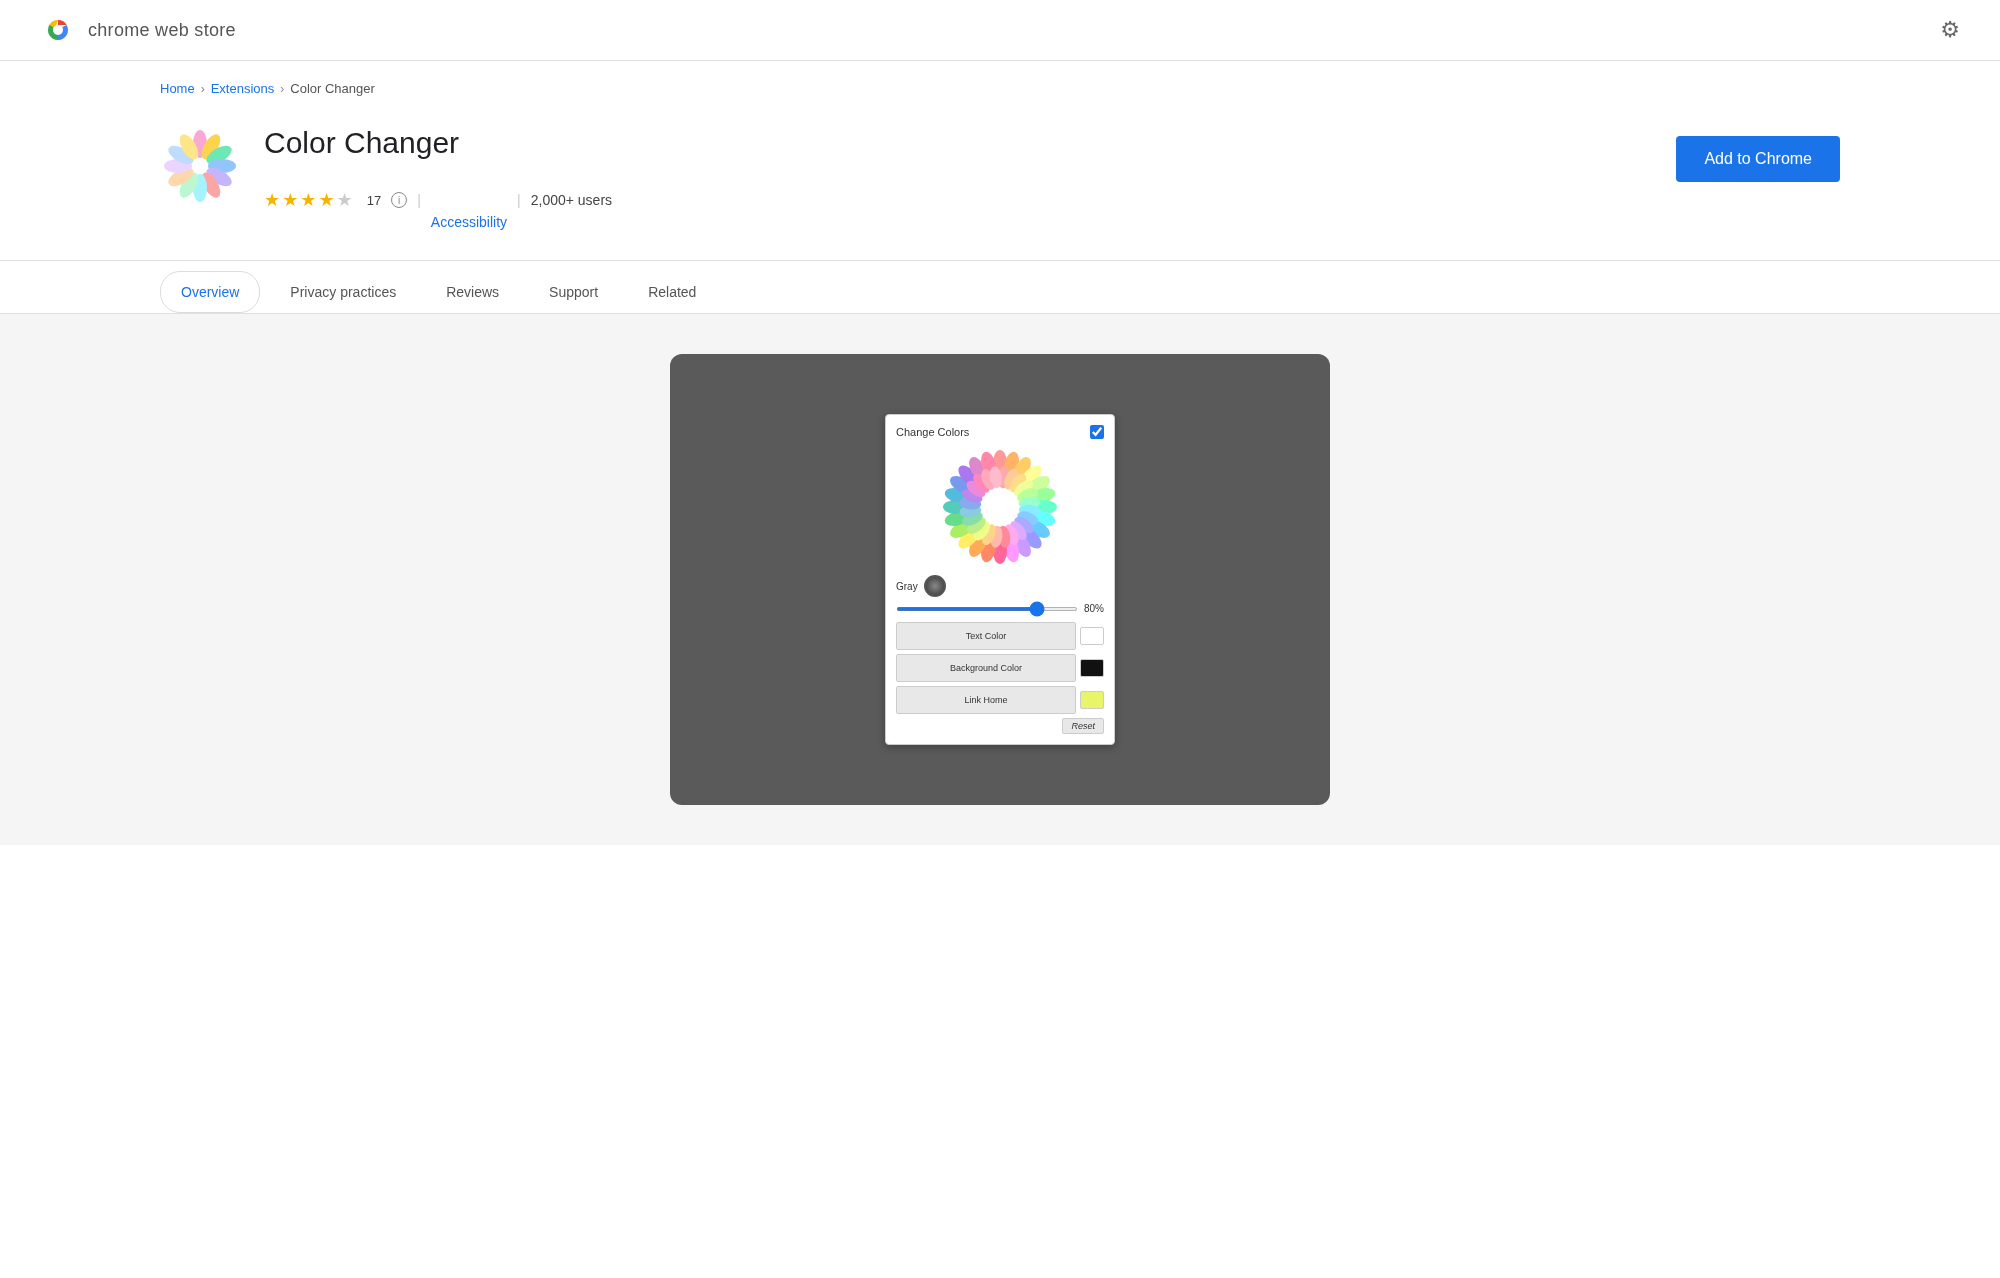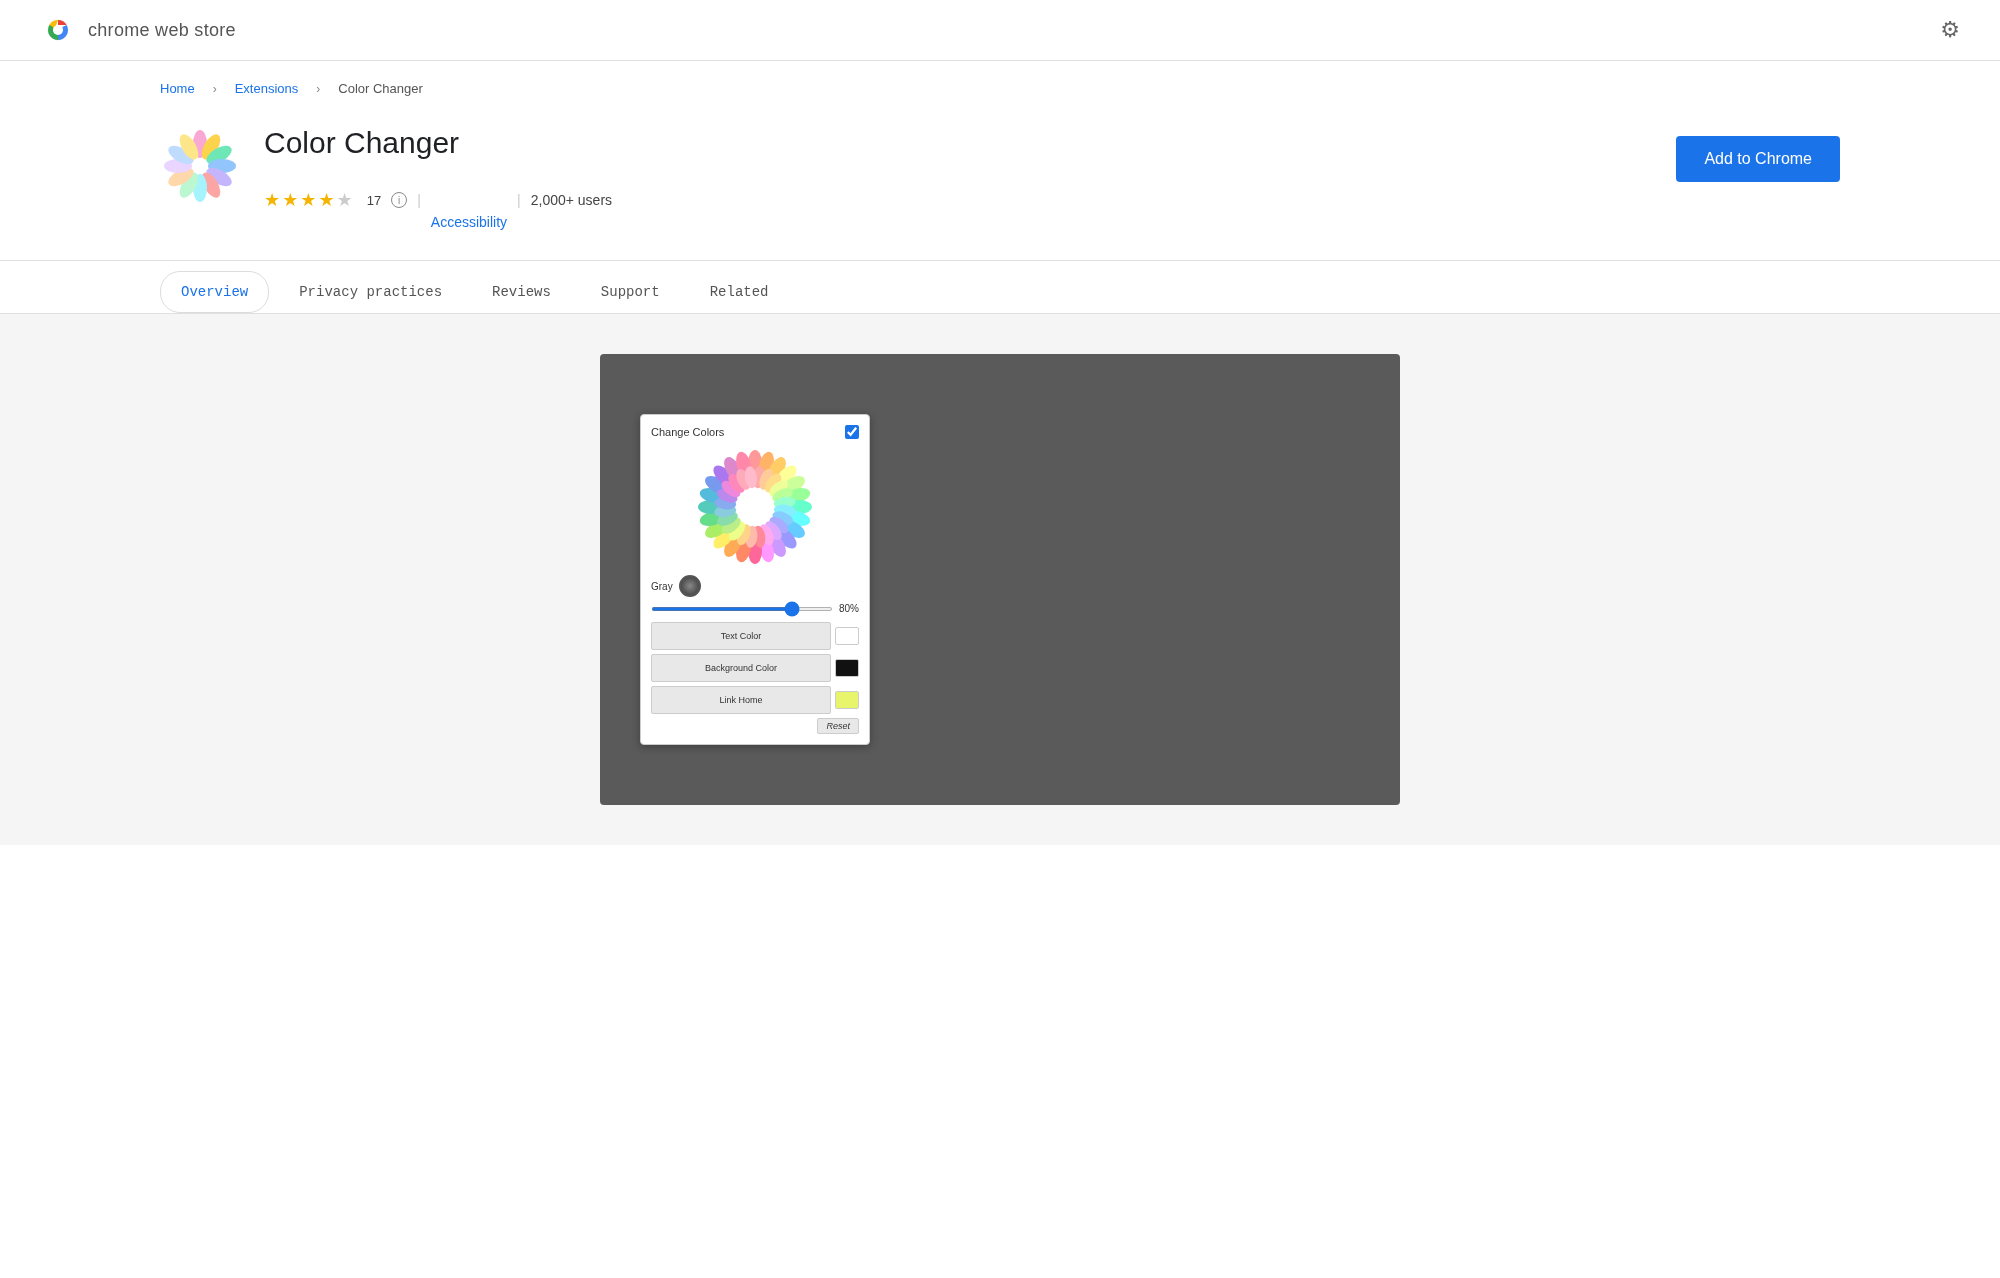--- a/index.html
+++ b/index.html
@@ -34,21 +34,21 @@
       font-size: 22px;
       color: #666;
       cursor: pointer;
     }
 
     
     .breadcrumb {
       padding: 20px 160px 10px;
       display: flex;
       align-items: flex-end;
-      gap: 18px;
+      gap: 6px;
       font-size: 13px;
     }
     .breadcrumb a {
       color: #1a73e8;
       text-decoration: none;
     }
     .breadcrumb-separator {
       color: #888;
       font-size: 12px;
     }
@@ -149,46 +149,45 @@
       background: #fff;
       margin-top: 10px;
     }
     .tab {
       padding: 12px 20px;
       font-size: 14px;
       color: #555;
       cursor: pointer;
       border-radius: 20px;
       white-space: nowrap;
-      font-family: Liberation Mono, monospace;
     }
     .tab.active {
       background: #fff;
       color: #1a73e8;
       border: 1px solid #dadce0;
       border-radius: 20px;
     }
 
     
     .main-content {
       background: #f5f5f5;
       padding: 40px 160px;
       min-height: 500px;
       display: flex;
       justify-content: center;
     }
 
     
     .screenshot-area {
       background: #5a5a5a;
-      border-radius: 4px;
-      width: 800px;
+      border-radius: 12px;
+      width: 660px;
       padding: 60px 40px;
       display: flex;
-      justify-content: flex-start;
+      justify-content: center;
       align-items: center;
     }
 
     
     .popup-mockup {
       background: #fff;
       border: 1px solid #ccc;
       border-radius: 4px;
       width: 230px;
       padding: 10px;

